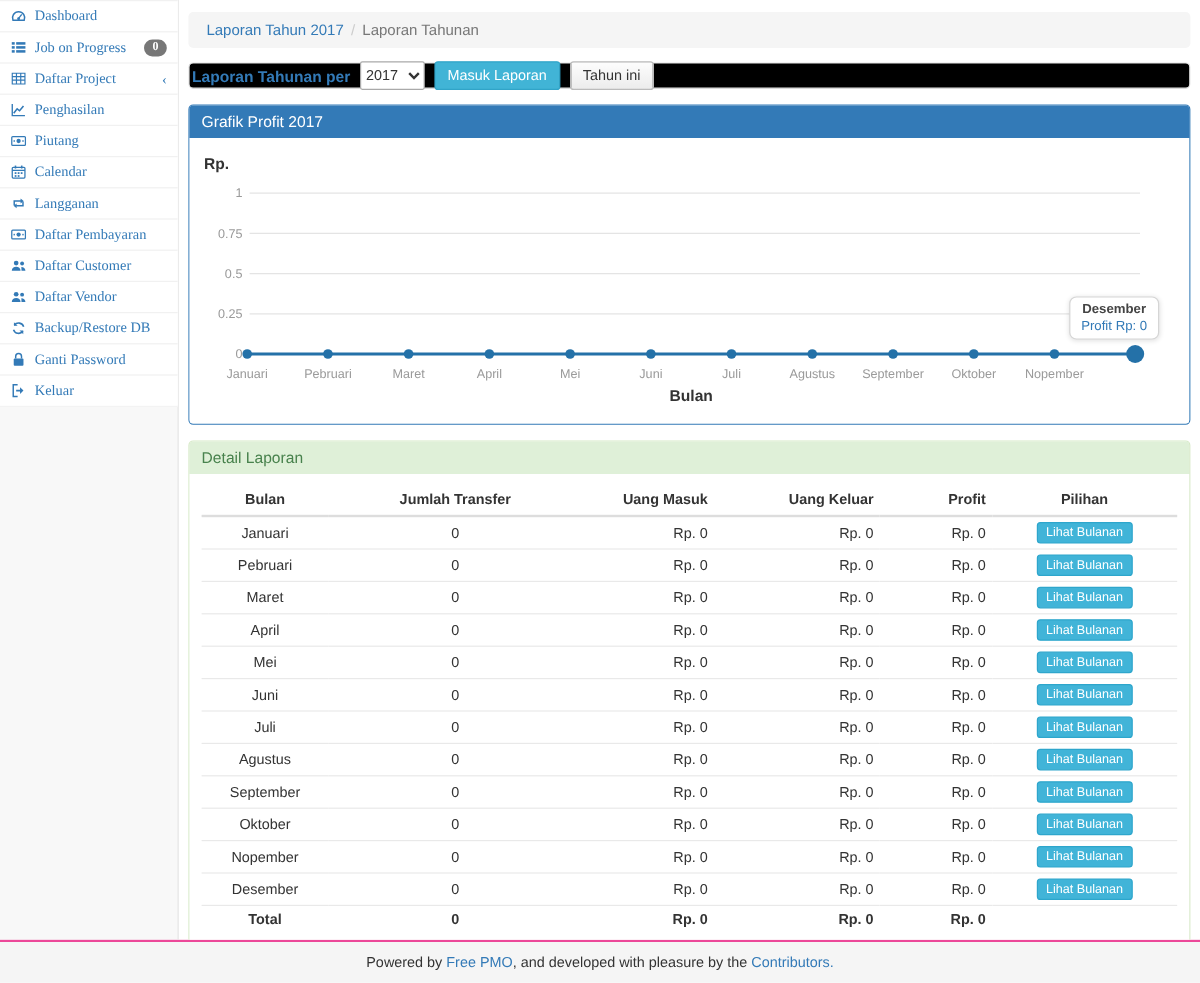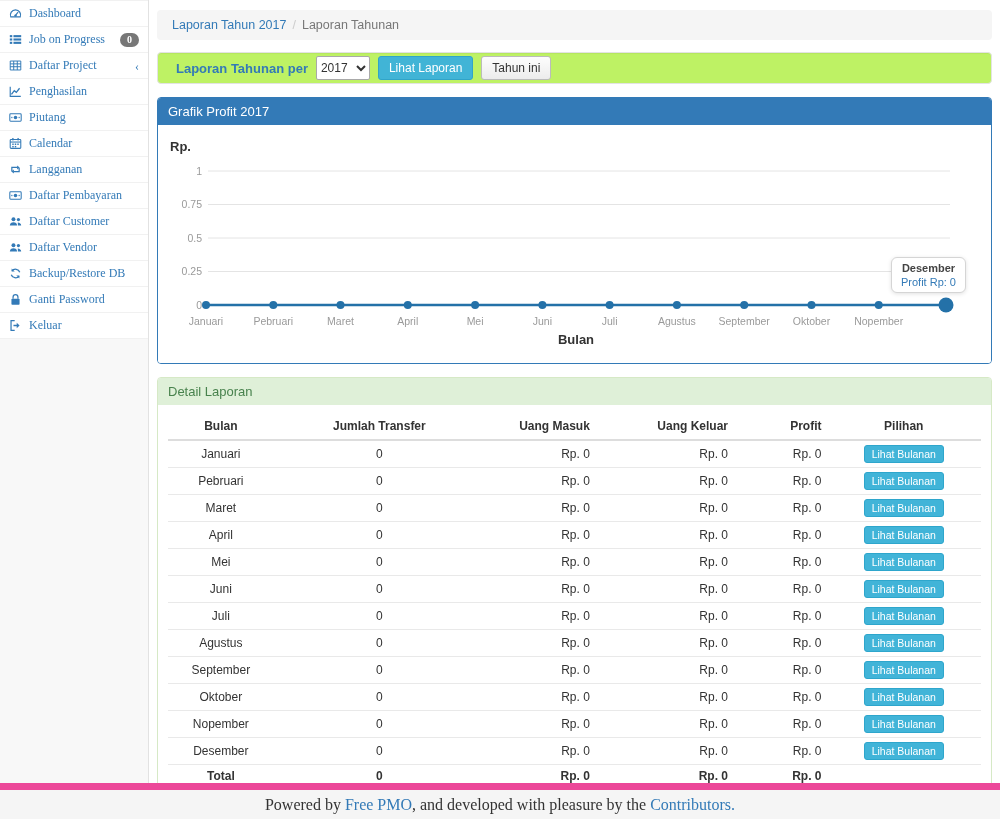--- a/index.html
+++ b/index.html
@@ -29,23 +29,23 @@
   .chevron { margin-left: auto; font-size: 12px; color: #337ab7; line-height: 10px; }
 
   
   .main { flex: 1; background: #fff; padding: 10px 8px 0; overflow: hidden; }
 
   .breadcrumb { background: #f5f5f5; border-radius: 4px; padding: 8px 15px; font-size: 12.5px;
                 color: #777; margin-bottom: 12px; }
   .breadcrumb a { color: #337ab7; }
   .breadcrumb .sep { color: #ccc; margin: 0 6px; }
 
-  .filter-well { background: #bef264; border: 1px solid #e3e3e3; border-radius: 4px;
-                 box-shadow: inset 0 1px 1px rgba(0,0,0,.05); padding: 6px 18px; margin-bottom: 13px;
-                 display: flex; align-items: center; gap: 8px; height: 32px; }
+  .filter-well { background: #000000; border: 1px solid #e3e3e3; border-radius: 4px;
+                 box-shadow: inset 0 1px 1px rgba(0,0,0,.05); padding: 6px 2px; margin-bottom: 13px;
+                 display: flex; align-items: center; gap: 8px; height: 22px; }
   .filter-label { color: #337ab7; font-weight: bold; font-size: 13px; }
   .year-select { height: 24px; width: 54px; font-size: 12px; border: 1px solid #a9a9a9; border-radius: 2px;
                  background: #fff; color: #333; font-family: "Liberation Sans", sans-serif; }
   .btn { font-size: 12px; padding: 4px 10px; border-radius: 3px; cursor: pointer; line-height: 14px;
          font-family: "Liberation Sans", sans-serif; }
   .btn-info { background: #41b4d6; border: 1px solid #31a4c8; color: #fff; }
   .btn-default { background: linear-gradient(#fdfdfd, #ececec); border: 1px solid #bbb; color: #333; }
 
   .panel { border-radius: 4px; margin-bottom: 13px; }
   .panel-primary { border: 1px solid #337ab7; }
@@ -66,22 +66,22 @@
   table.report th { font-weight: bold; color: #333; padding: 6px 5px; border-bottom: 2px solid #ddd; }
   table.report td { padding: 4px 5px; }
   table.report tbody tr { border-bottom: 1px solid #e9e9e9; }
   table.report tbody tr.total-row { border-bottom: none; font-weight: bold; }
   .c { text-align: center; }
   .r { text-align: right; }
   .btn-xs { font-size: 10.5px; padding: 2px 7px; border-radius: 3px; background: #41b4d8; border: 1px solid #2ea6cc;
             color: #fff; cursor: pointer; font-family: "Liberation Sans", sans-serif; }
 
   
-  .footer { height: 36px; background: #f5f5f5; border-top: 7px solid #ec4899; display: flex;
-            align-items: center; justify-content: center; font-size: 16px; color: #333; font-family: Liberation Serif, serif; }
+  .footer { height: 36px; background: #f5f5f5; border-top: 2px solid #ec4899; display: flex;
+            align-items: center; justify-content: center; font-size: 12px; color: #333; }
   .footer a { color: #337ab7; }
 </style>
 </head>
 <body>
 
 <div class="app">
 
   <div class="sidebar">
     <div class="side-menu" id="side-menu">
         <div class="side-item">
@@ -237,21 +237,21 @@
 
     <div class="breadcrumb">
       <a href="#">Laporan Tahun 2017</a><span class="sep">/</span><span>Laporan Tahunan</span>
     </div>
 
     <div class="filter-well">
       <span class="filter-label">Laporan Tahunan per</span>
       <select class="year-select">
         <option>2017</option>
       </select>
-      <button class="btn btn-info">Lihat Laporan</button>
+      <button class="btn btn-info">Masuk Laporan</button>
       <button class="btn btn-default">Tahun ini</button>
     </div>
 
     <div class="panel panel-primary">
       <div class="panel-heading">Grafik Profit 2017</div>
       <div class="chart-body">
         <svg id="profit-chart" width="812" height="212">
             <text x="2" y="16" font-size="13" font-weight="bold" fill="#333">Rp.</text>
             <text x="34" y="173.5" font-size="10.5" fill="#9a9a9a" text-anchor="end">0</text>
             <line x1="40" y1="136.5" x2="782" y2="136.5" stroke="#e4e4e4" stroke-width="1"></line>

